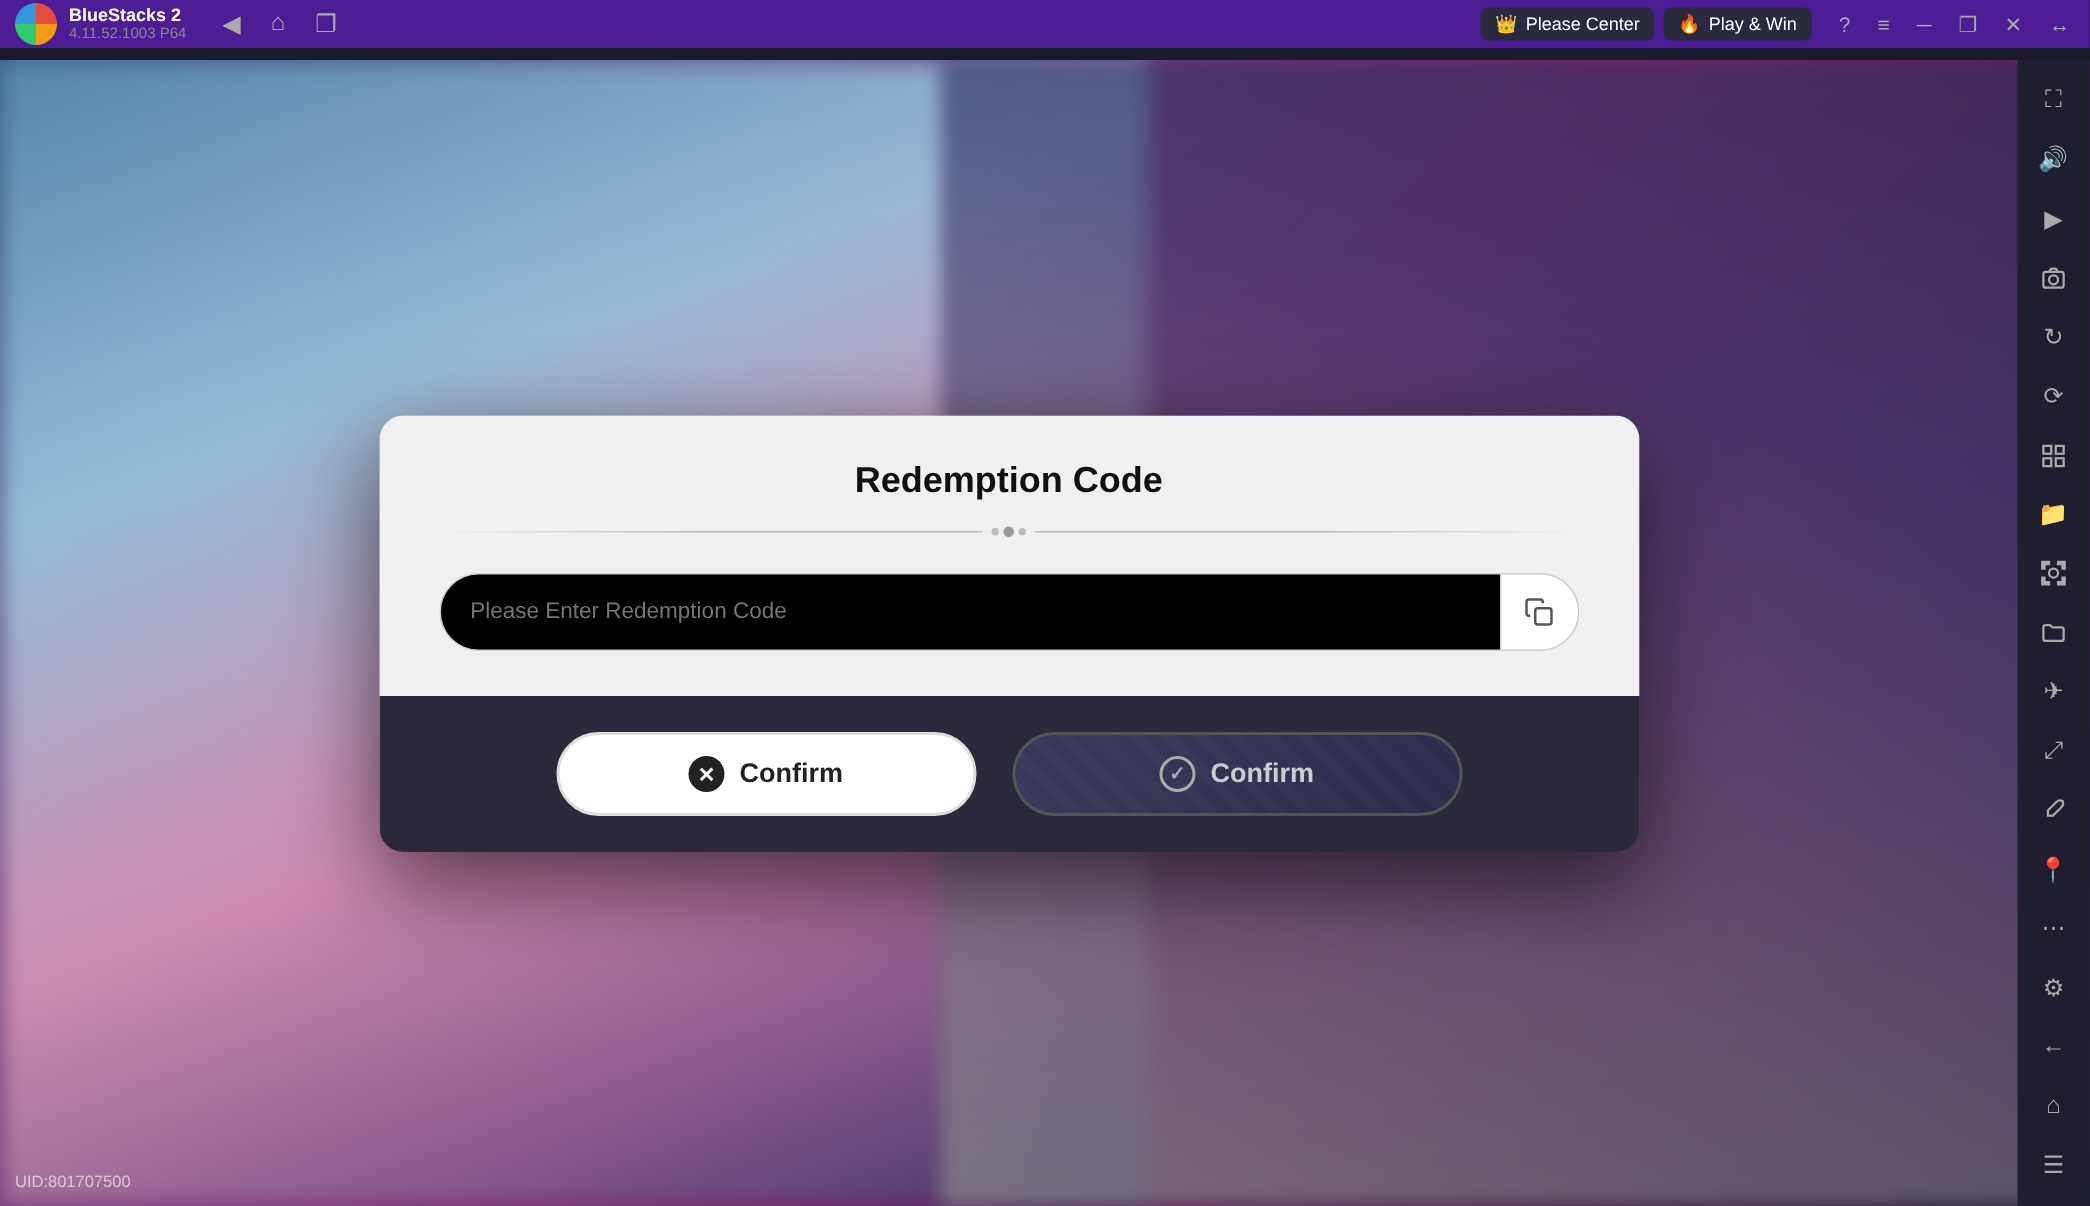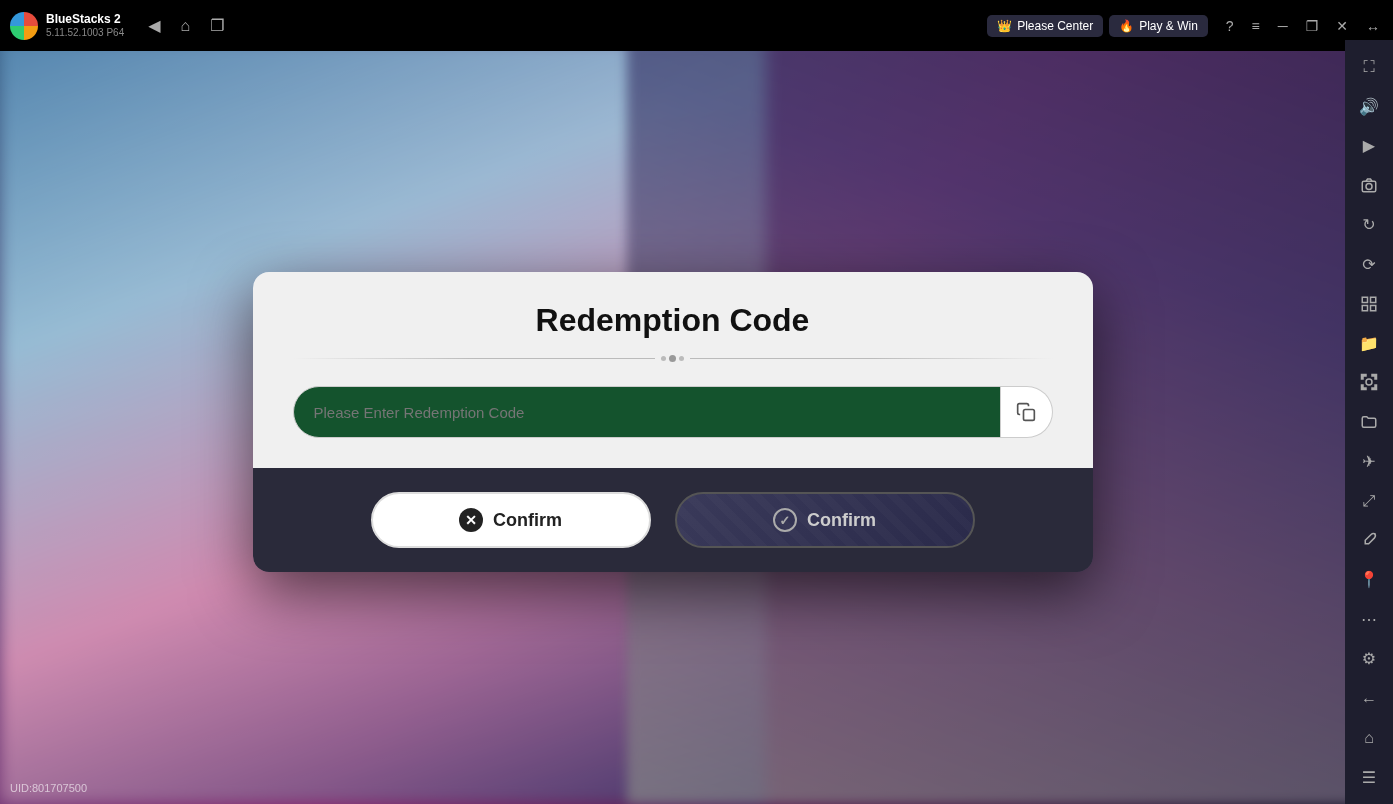--- a/index.html
+++ b/index.html
@@ -38,22 +38,22 @@
       height: 100%;
       background: linear-gradient(200deg, #2c2c54 0%, #3d3d6e 30%, #6a5a7a 60%, #888 100%);
       filter: blur(6px);
       opacity: 0.7;
     }
 
     
     .titlebar {
       position: absolute;
       top: 0; left: 0; right: 0;
-      height: 51px;
-      background: #000000;
+      height: 32px;
+      background: #4c1d95;
       display: flex;
       align-items: center;
       z-index: 100;
     }
 
     .titlebar-left {
       display: flex;
       align-items: center;
       gap: 8px;
       padding: 0 10px;
@@ -198,21 +198,21 @@
       box-shadow: 0 20px 60px rgba(0,0,0,0.6);
     }
 
     .dialog-top {
       background: #f0f0f0;
       padding: 30px 40px 30px;
     }
 
     .dialog-title {
       text-align: center;
-      font-size: 32px;
+      font-size: 24px;
       font-weight: 700;
       color: #111;
       margin-bottom: 16px;
     }
 
     .dialog-divider {
       display: flex;
       align-items: center;
       gap: 6px;
       margin-bottom: 24px;
@@ -254,21 +254,21 @@
     }
 
     .redemption-input {
       flex: 1;
       height: 52px;
       border: 1.5px solid #ccc;
       border-radius: 30px 0 0 30px;
       padding: 0 20px;
       font-size: 15px;
       color: #999;
-      background: #14532d;
+      background: #000000;
       outline: none;
     }
 
     .paste-btn {
       width: 52px;
       height: 52px;
       border: 1.5px solid #ccc;
       border-left: none;
       border-radius: 0 30px 30px 0;
       background: #fff;
@@ -366,21 +366,21 @@
     }
   </style>
 </head>
 <body>
 
 <div class="titlebar">
   <div class="titlebar-left">
     <div class="bs-logo"></div>
     <div class="titlebar-app-info">
       <span class="titlebar-app-name">BlueStacks 2</span>
-      <span class="titlebar-app-version">5.11.52.1003  P64</span>
+      <span class="titlebar-app-version">4.11.52.1003  P64</span>
     </div>
     <div class="titlebar-nav">
       <button class="titlebar-nav-btn">◀</button>
       <button class="titlebar-nav-btn">⌂</button>
       <button class="titlebar-nav-btn">❐</button>
     </div>
   </div>
   <div class="titlebar-center">
     <button class="reward-btn">
       <span>👑</span>

